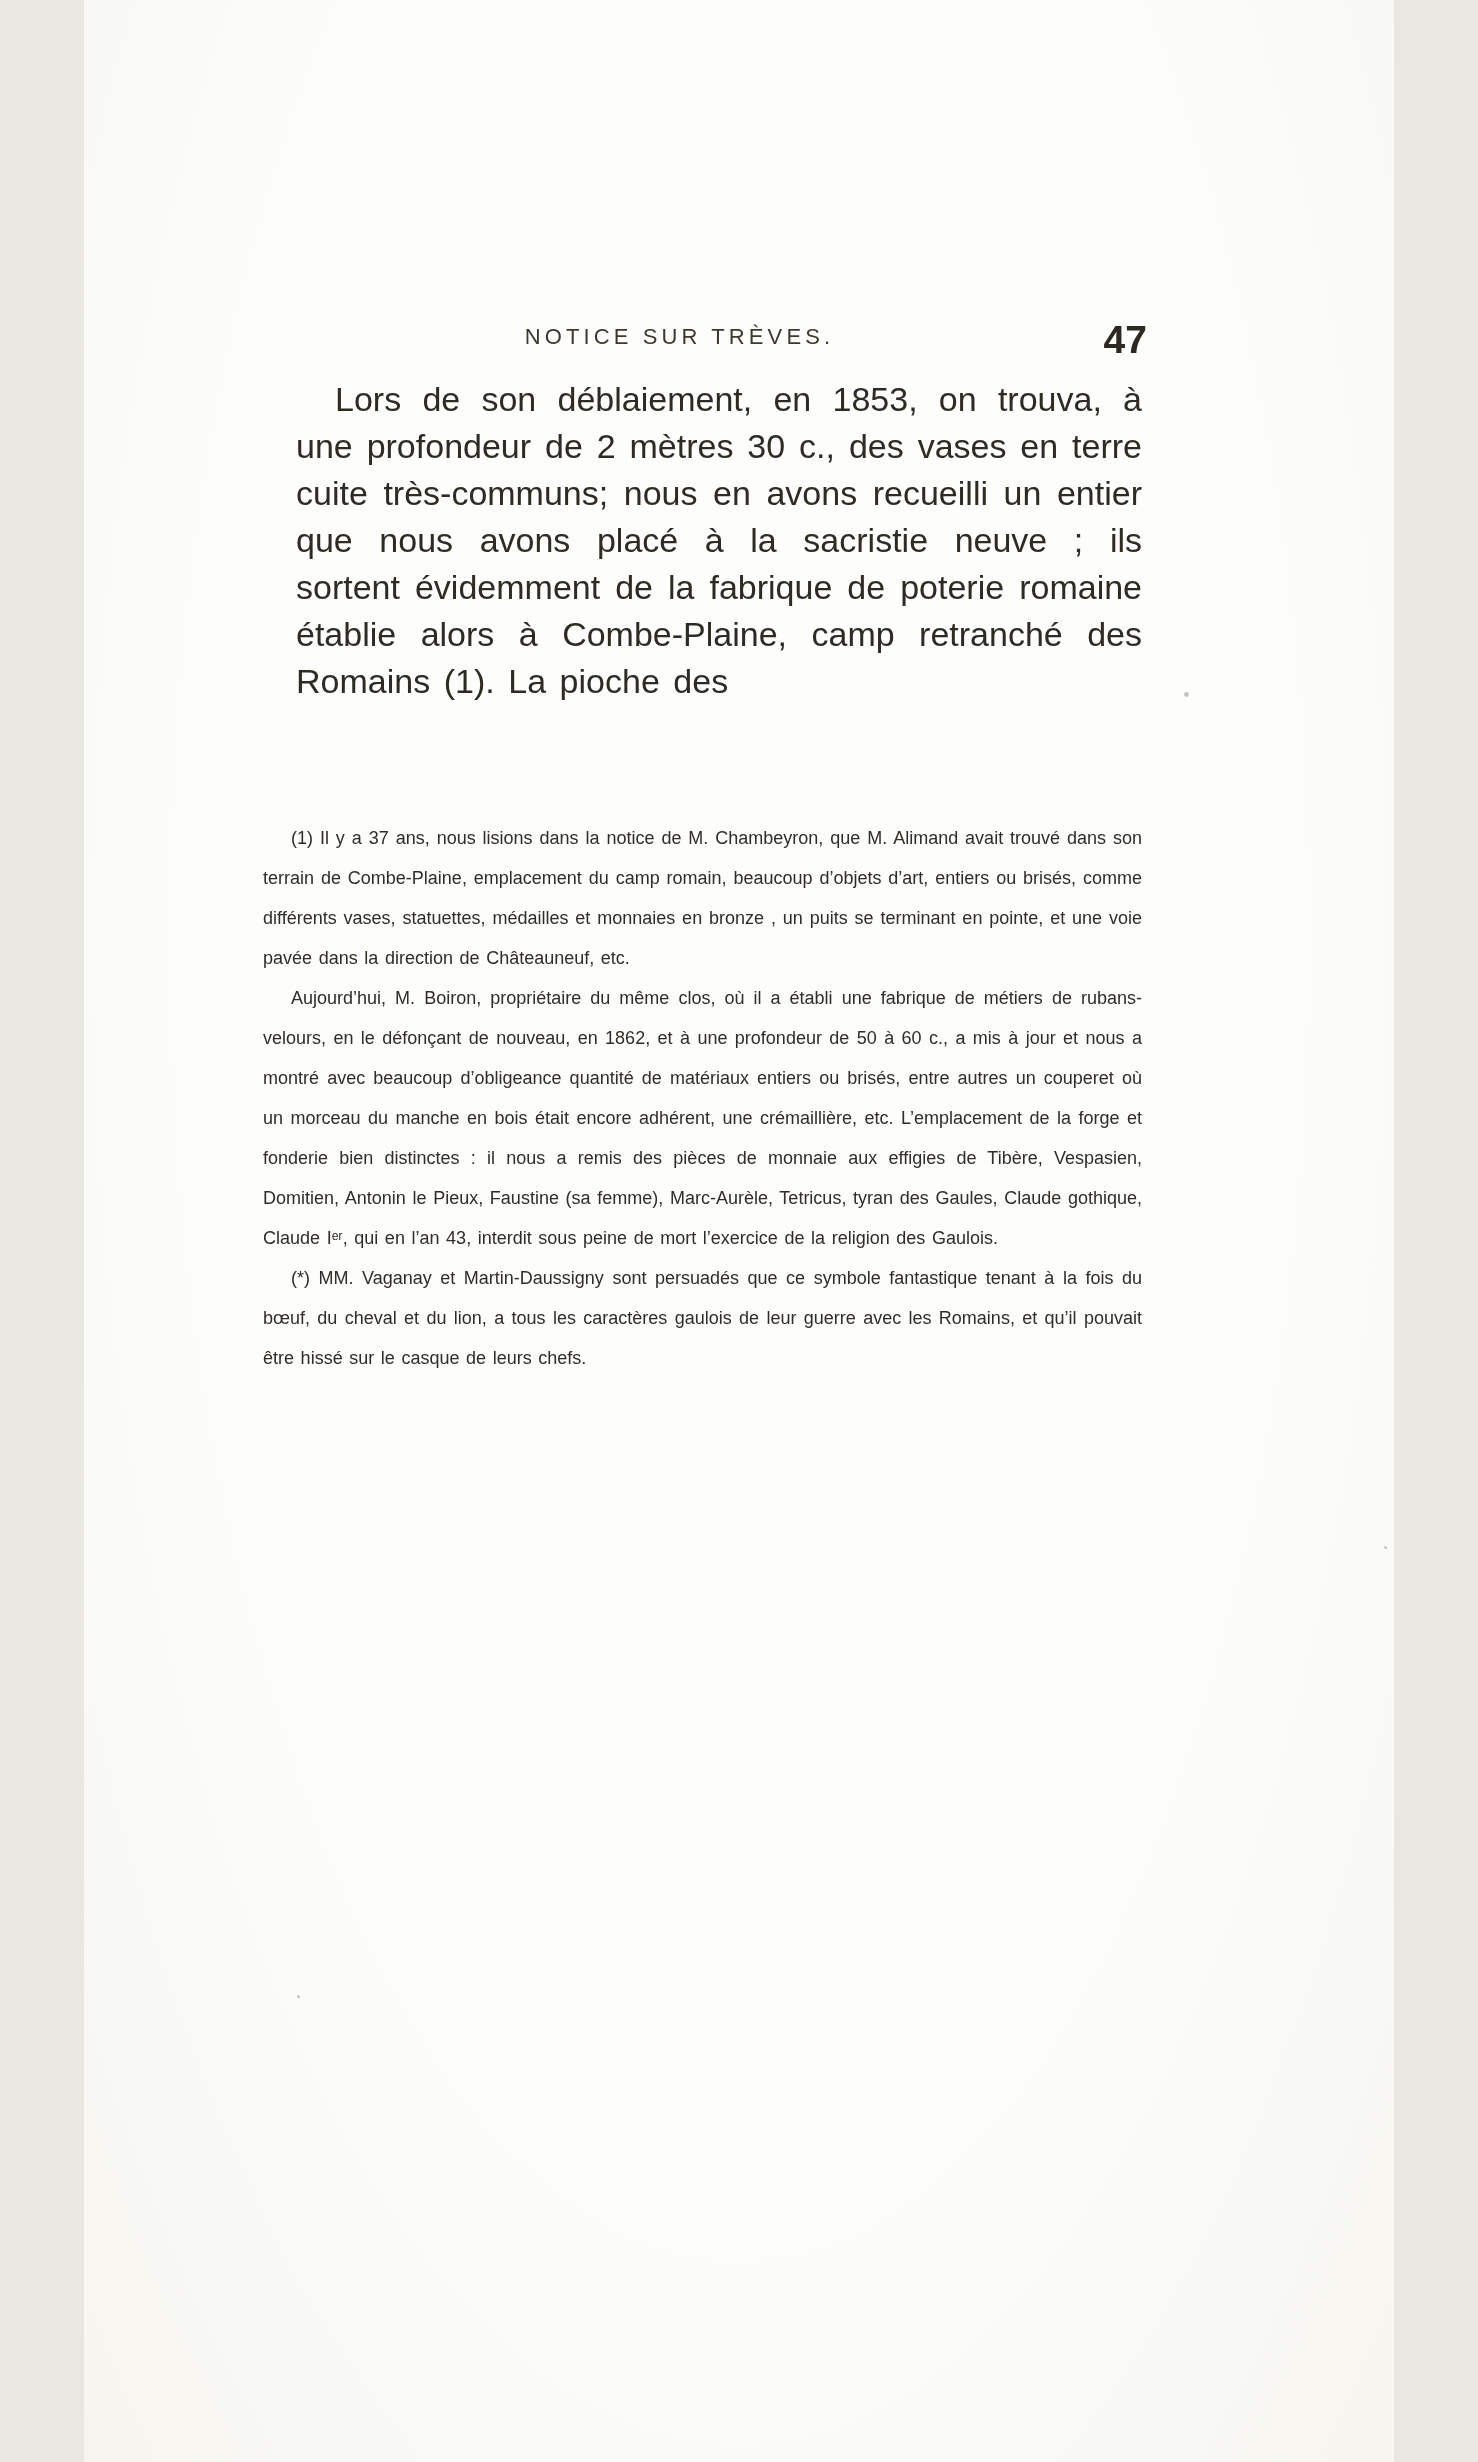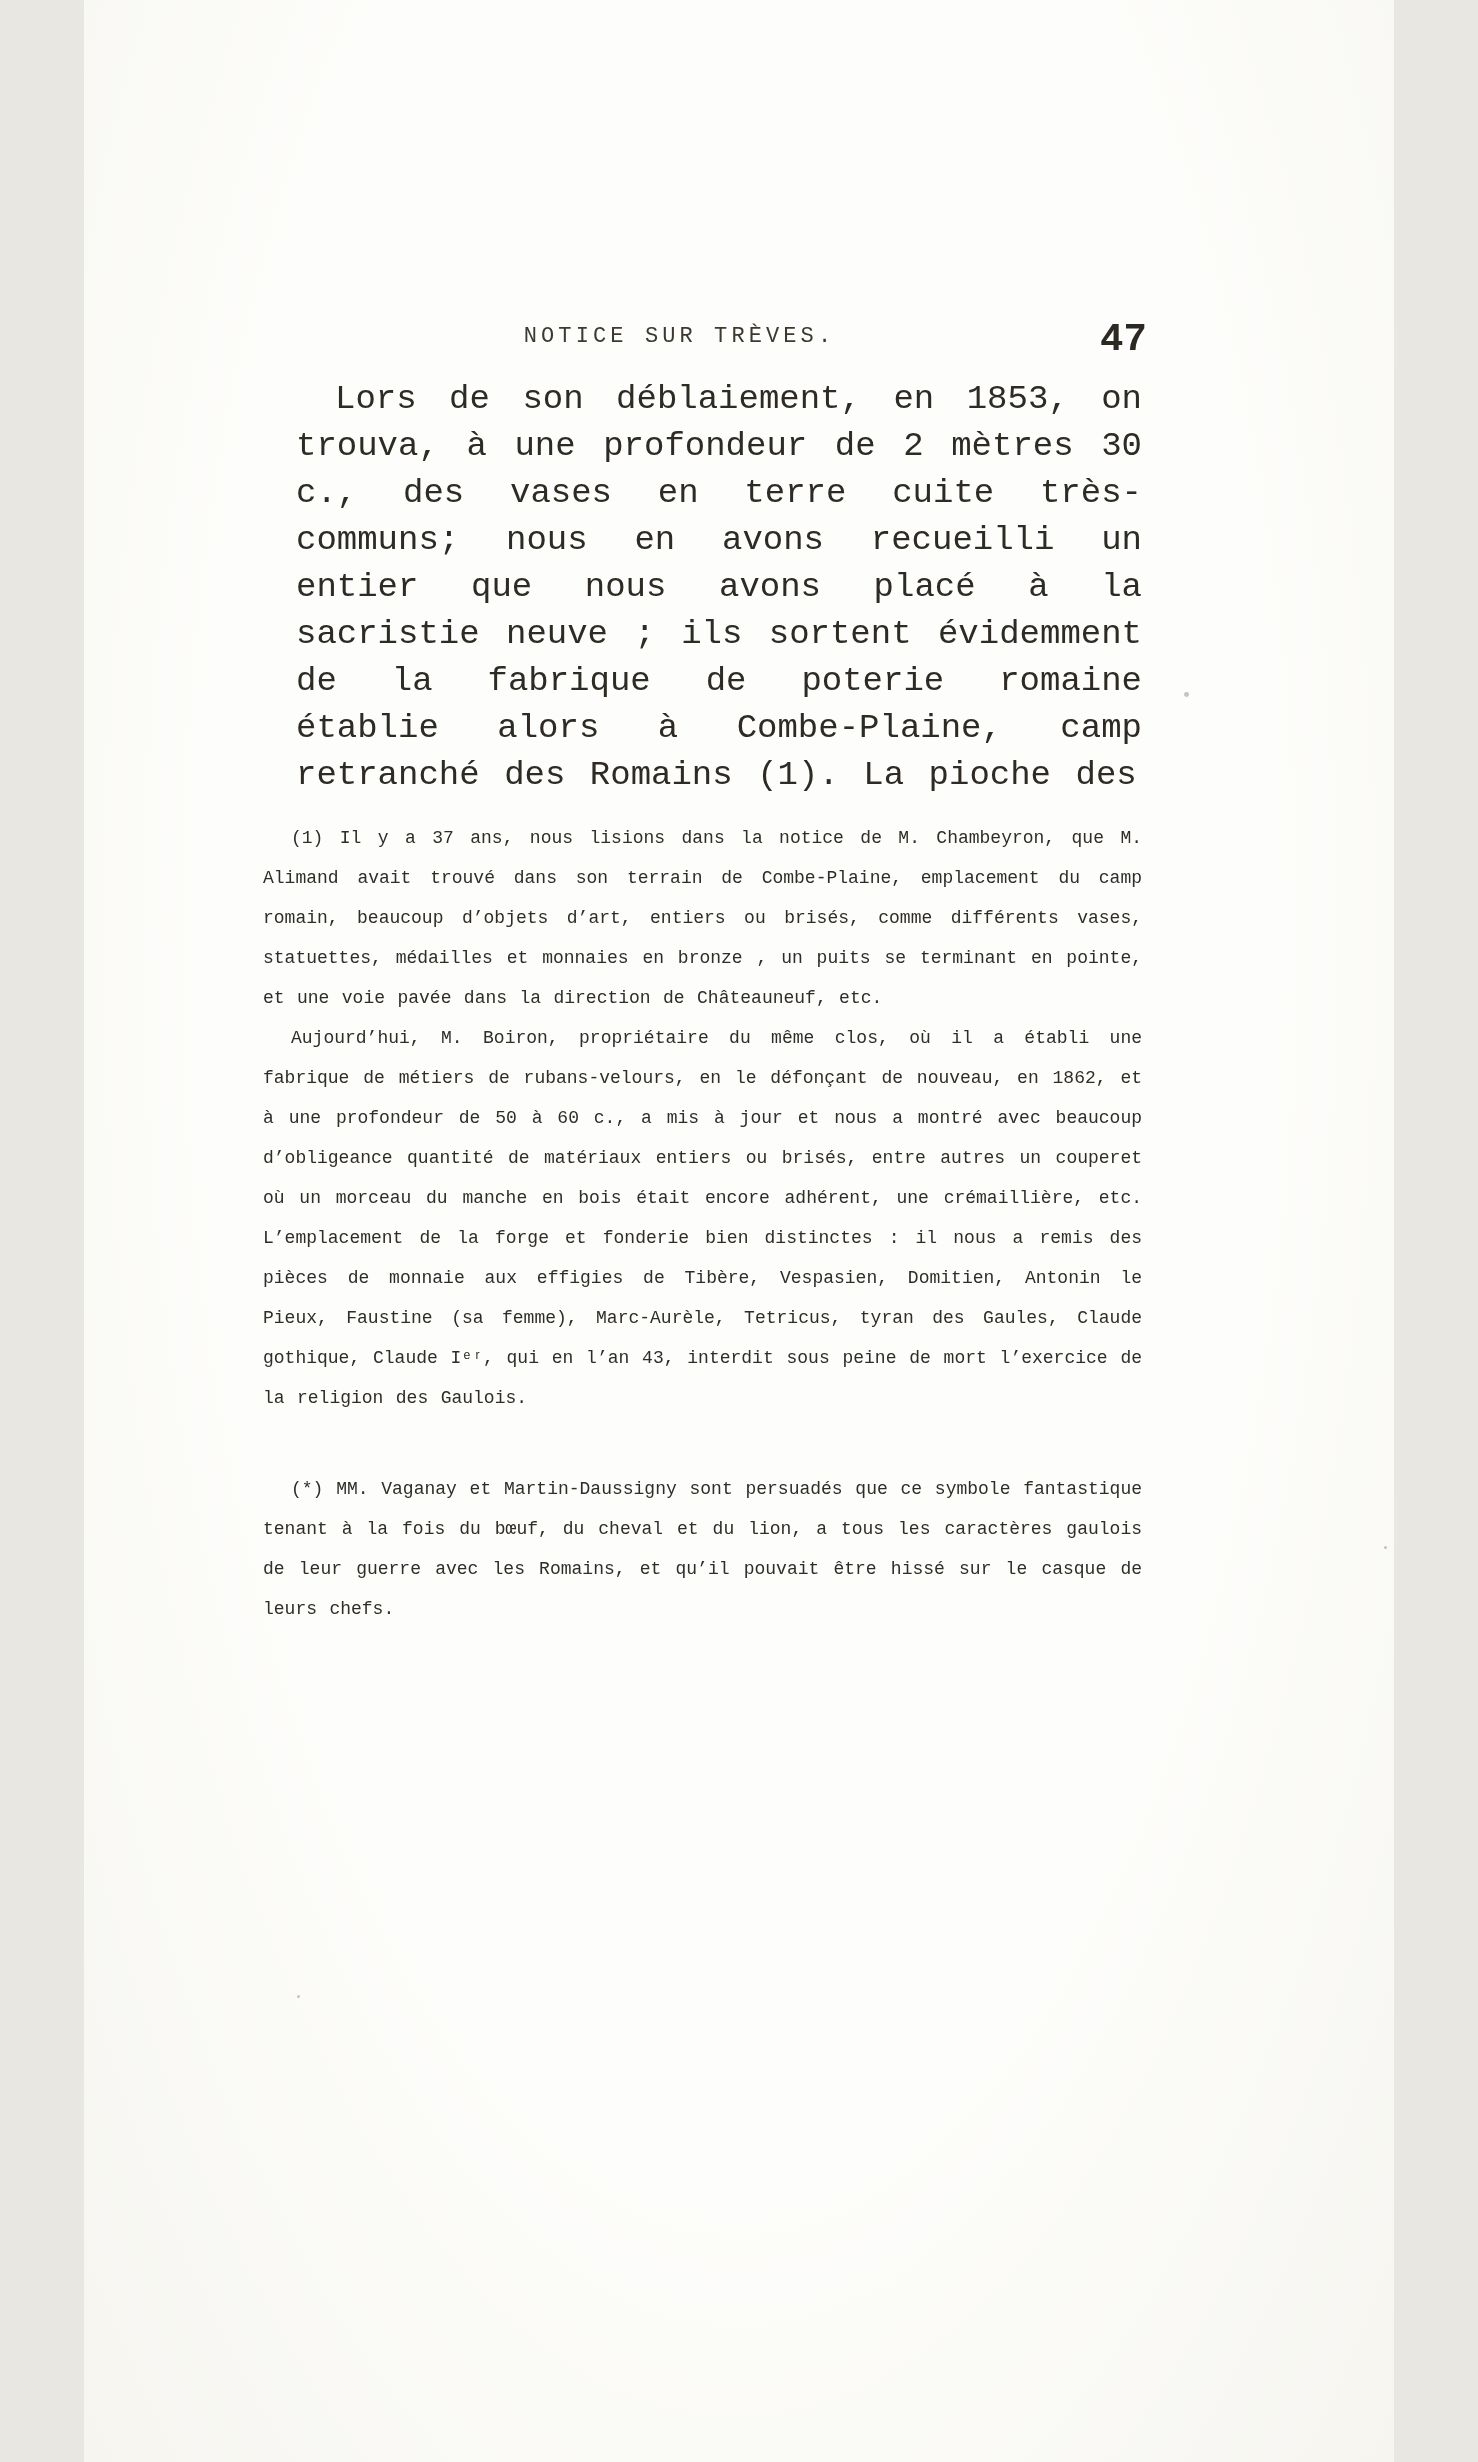--- a/index.html
+++ b/index.html
@@ -6,21 +6,21 @@
       margin: 0;
       padding: 0;
       background: #e9e7e2;
     }
     .page {
       position: relative;
       width: 1310px;
       height: 2462px;
       margin: 0 auto;
       background: radial-gradient(ellipse at 50% 38%, #fdfdfb 55%, #f6f5f0 100%);
-      font-family: Liberation Mono, monospace;
+      font-family: Liberation Sans, sans-serif;
       color: #2e2b25;
       overflow: hidden;
     }
     .text-col {
       position: absolute;
       left: 179px;
       width: 879px;
     }
     .header {
       top: 324px;
@@ -62,21 +62,20 @@
       line-height: 40px;
       text-align: justify;
       word-spacing: 1.6px;
       color: #302d27;
     }
     .footnotes p {
       margin: 0;
       text-indent: 28px;
     }
     .note-star {
-      margin-top: 51px;
     }
     .speck {
       position: absolute;
       background: #9a958c;
       border-radius: 50%;
       opacity: 0.55;
     }
   </style>
 </head>
 <body>

